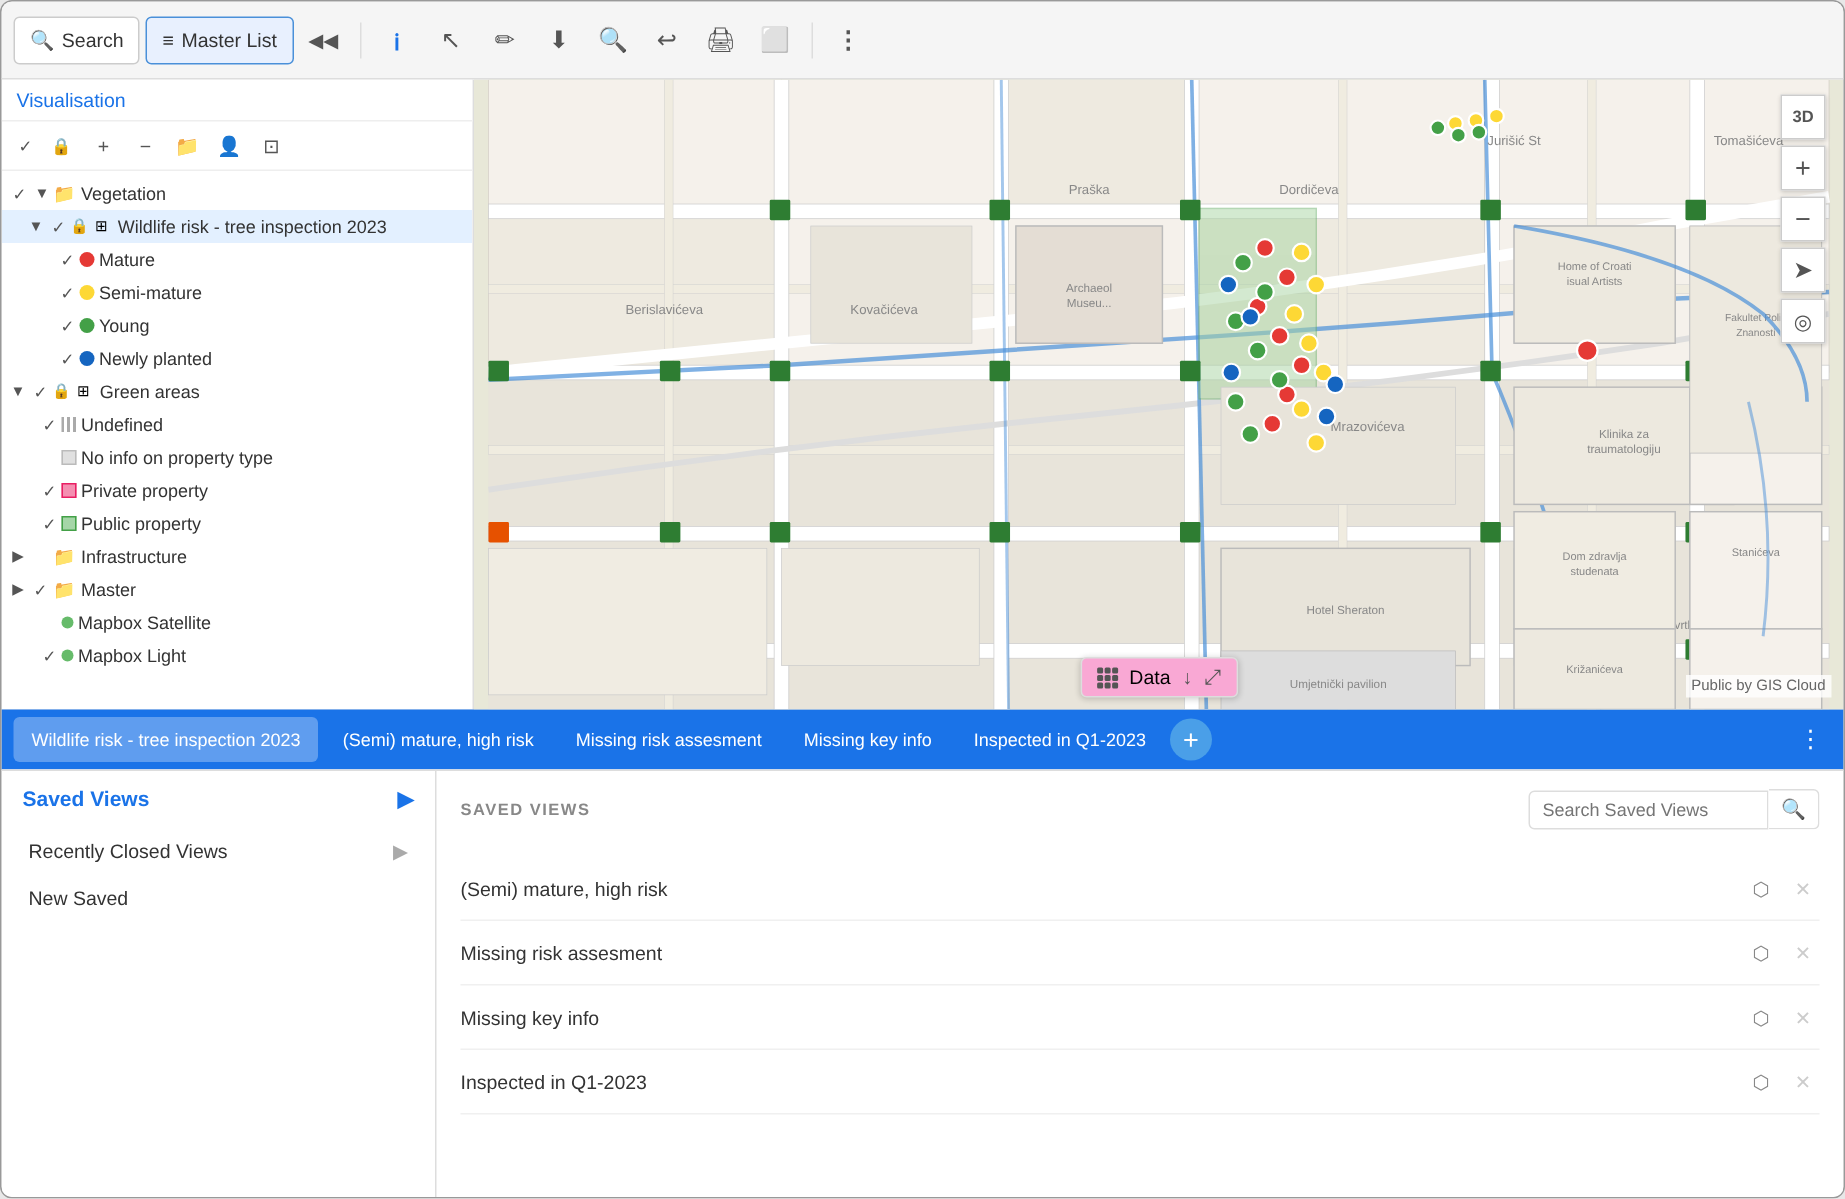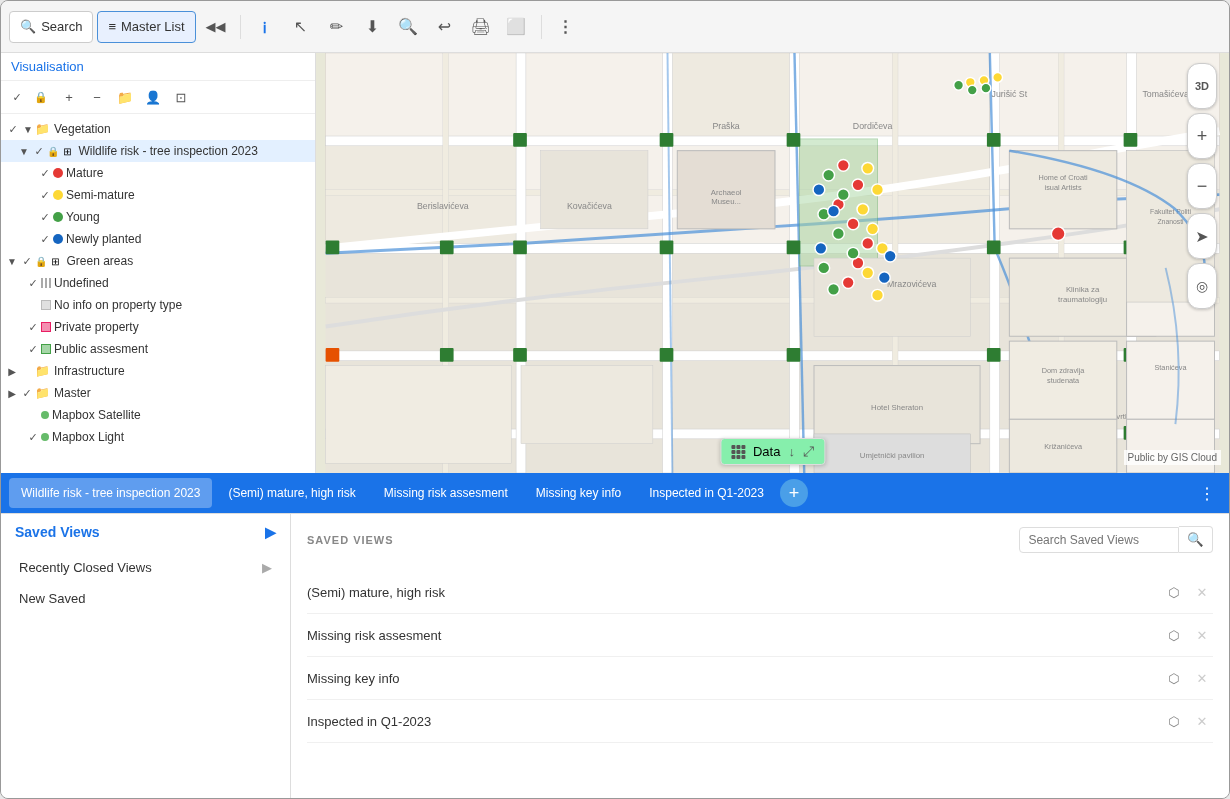--- a/index.html
+++ b/index.html
@@ -36,25 +36,25 @@
     .color-dot { width: 10px; height: 10px; border-radius: 50%; flex-shrink: 0; }
     .color-square { width: 10px; height: 10px; flex-shrink: 0; }
     .color-pattern { width: 10px; height: 10px; flex-shrink: 0; background: repeating-linear-gradient(90deg, #aaa 0px, #aaa 2px, transparent 2px, transparent 4px); }
     .lock-icon { font-size: 10px; color: #888; }
 
     
     .map-container { flex: 1; position: relative; background: #e8e8d8; overflow: hidden; }
 
     
     .map-controls-right { position: absolute; right: 12px; top: 10px; display: flex; flex-direction: column; gap: 4px; }
-    .map-btn { width: 30px; height: 46px; background: white; border: 1px solid #ccc; border-radius: 12px; display: flex; align-items: center; justify-content: center; cursor: pointer; font-size: 14px; color: #555; box-shadow: 0 1px 3px rgba(0,0,0,0.2); }
+    .map-btn { width: 30px; height: 30px; background: white; border: 1px solid #ccc; border-radius: 0; display: flex; align-items: center; justify-content: center; cursor: pointer; font-size: 14px; color: #555; box-shadow: 0 1px 3px rgba(0,0,0,0.2); }
     .map-3d { font-size: 11px; font-weight: bold; color: #555; }
 
     
-    .map-bottom-bar { position: absolute; bottom: 8px; left: 50%; transform: translateX(-50%); background: #86efac; border: 1px solid #ddd; border-radius: 4px; padding: 4px 10px; display: flex; align-items: center; gap: 8px; box-shadow: 0 1px 4px rgba(0,0,0,0.2); font-size: 13px; }
+    .map-bottom-bar { position: absolute; bottom: 8px; left: 50%; transform: translateX(-50%); background: #f9a8d4; border: 1px solid #ddd; border-radius: 4px; padding: 4px 10px; display: flex; align-items: center; gap: 8px; box-shadow: 0 1px 4px rgba(0,0,0,0.2); font-size: 13px; }
     .grid-icon { display: grid; grid-template-columns: 1fr 1fr 1fr; gap: 1px; width: 14px; height: 14px; }
     .grid-icon span { background: #555; border-radius: 1px; }
     .map-attribution { position: absolute; bottom: 8px; right: 8px; font-size: 10px; color: #666; background: rgba(255,255,255,0.8); padding: 2px 4px; }
 
     
     .bottom-tabs { height: 40px; background: #1a73e8; display: flex; align-items: center; padding: 0 8px; gap: 4px; flex-shrink: 0; overflow: hidden; }
     .tab-item { height: 30px; padding: 0 12px; border-radius: 4px; display: flex; align-items: center; font-size: 12px; color: white; cursor: pointer; white-space: nowrap; }
     .tab-item.active { background: rgba(255,255,255,0.3); }
     .tab-add-btn { width: 28px; height: 28px; background: #4a9fe8; border-radius: 50%; display: flex; align-items: center; justify-content: center; color: white; cursor: pointer; font-size: 18px; flex-shrink: 0; }
     .tab-more-btn { width: 28px; height: 28px; background: transparent; border-radius: 4px; display: flex; align-items: center; justify-content: center; color: white; cursor: pointer; font-size: 16px; margin-left: auto; }
@@ -185,21 +185,21 @@
 
         <div class="tree-item" style="padding-left:24px;">
           <div class="tree-check">✓</div>
           <div class="color-square" style="background:#f48fb1; border: 1px solid #e91e63;"></div>
           <span class="tree-label">Private property</span>
         </div>
 
         <div class="tree-item" style="padding-left:24px;">
           <div class="tree-check">✓</div>
           <div class="color-square" style="background:#a5d6a7; border: 1px solid #43a047;"></div>
-          <span class="tree-label">Public assesment</span>
+          <span class="tree-label">Public property</span>
         </div>
 
         <div class="tree-item" style="padding-left:4px;">
           <div class="tree-expand">▶</div>
           <div class="tree-check" style="color:transparent;">✓</div>
           <div class="tree-icon">📁</div>
           <span class="tree-label">Infrastructure</span>
         </div>
 
         <div class="tree-item" style="padding-left:4px;">

